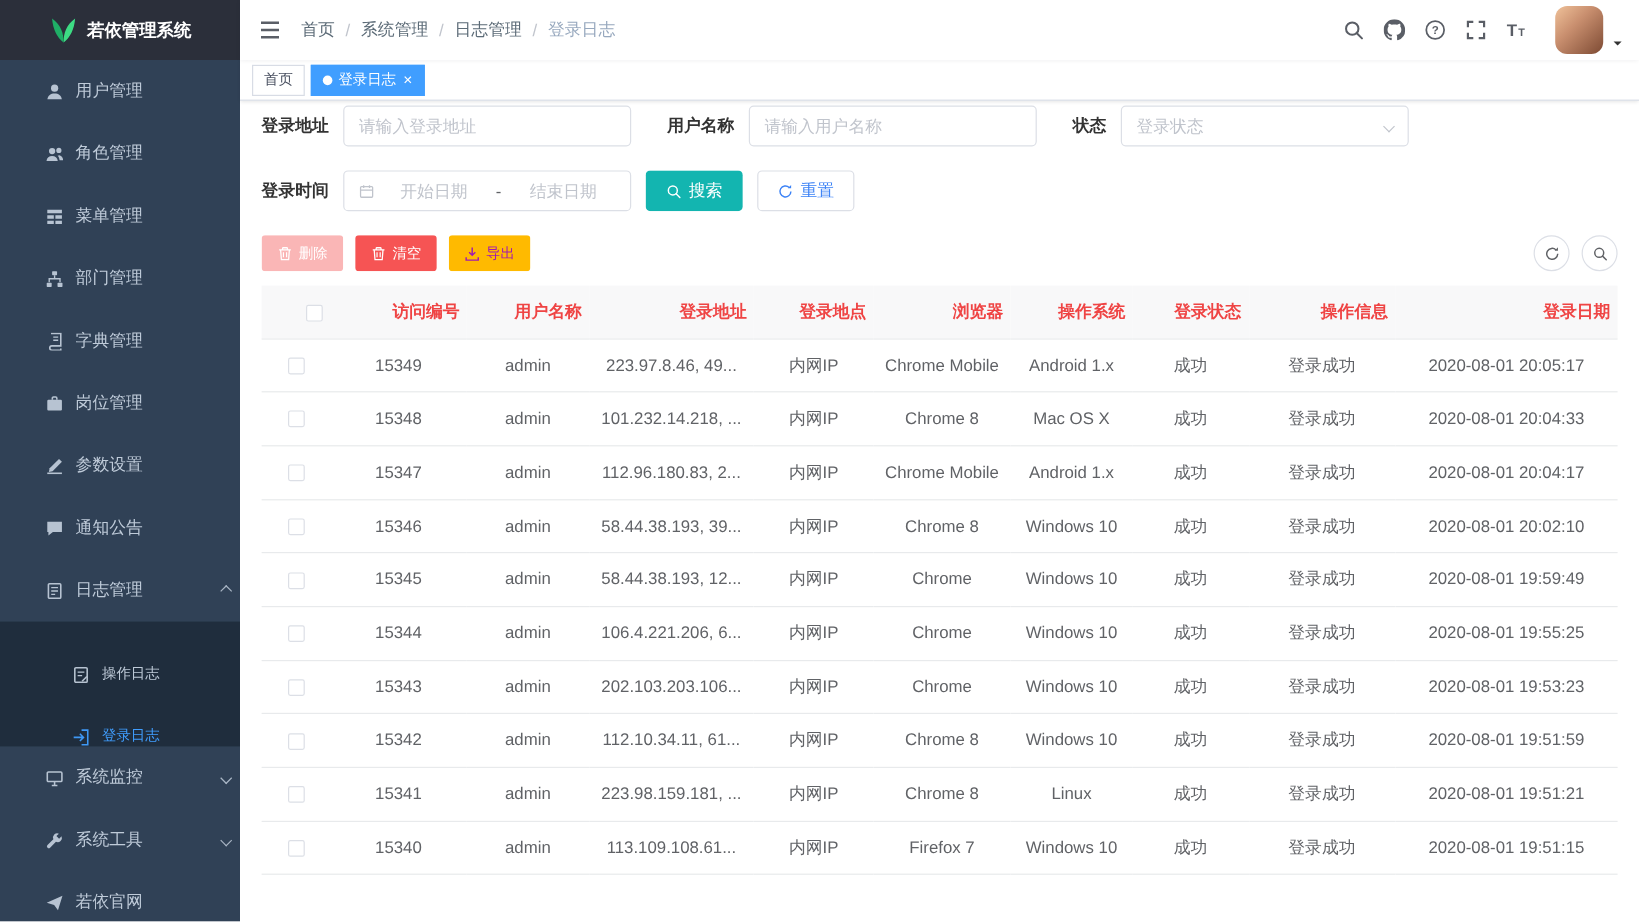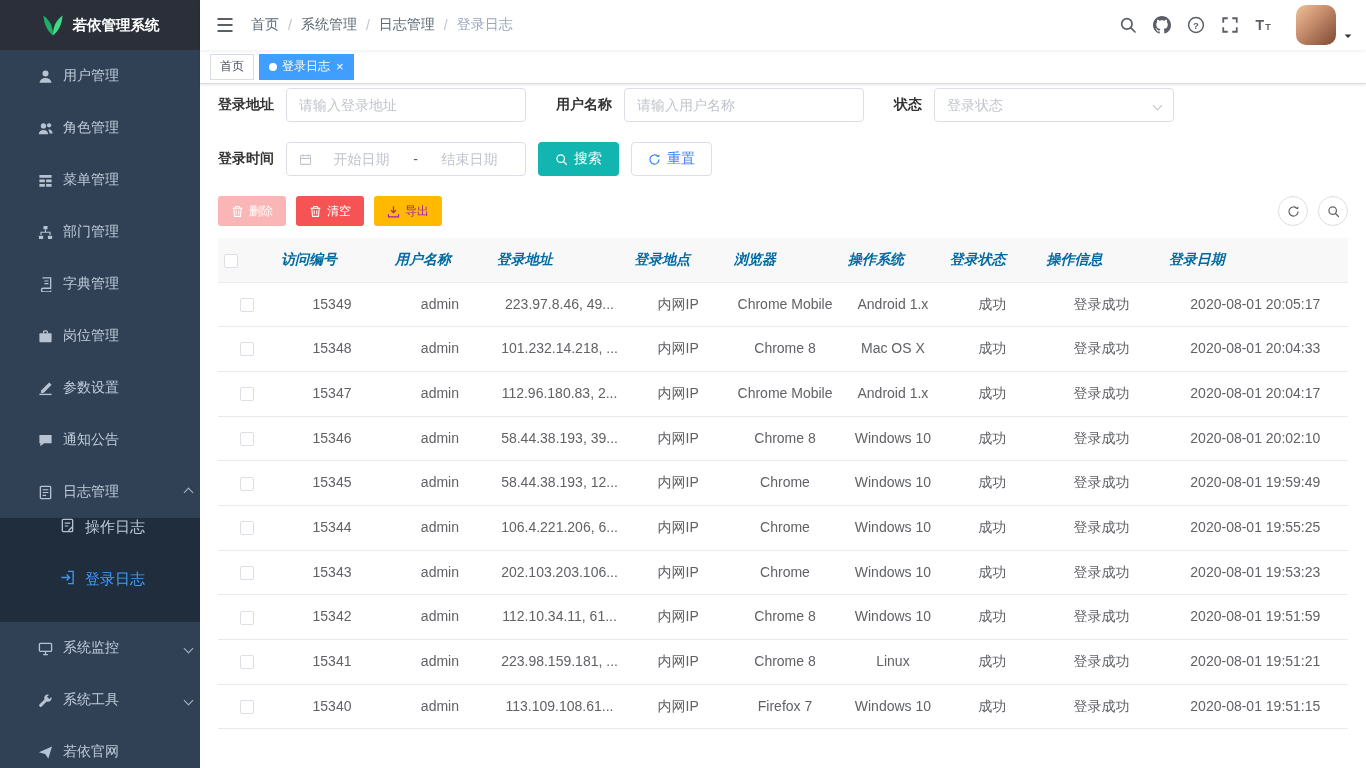--- a/index.html
+++ b/index.html
@@ -10,21 +10,21 @@
     background:#fff; font-size:14px;
   }
   .app { display:flex; width:100%; height:100%; }
 
   
   .sidebar { width:200px; flex-shrink:0; background:var(--sidebar-bg); display:flex; flex-direction:column; overflow:hidden; }
   .logo { height:50px; background:var(--logo-bg); display:flex; align-items:center; justify-content:center; gap:8px; color:#fff; font-weight:700; font-size:14.5px; cursor:pointer; white-space:nowrap; }
   .menu { flex:1; overflow:hidden; }
   .menu-item { height:52px; display:flex; align-items:center; padding:0 8px 0 38px; font-size:14px; color:var(--sidebar-text); cursor:pointer; }
   .submenu { background:var(--submenu-bg); }
-  .submenu-item { height:52px; display:flex; align-items:flex-start; padding:0 18px 0 60px; font-size:15px; color:var(--sidebar-text); cursor:pointer; }
+  .submenu-item { height:52px; display:flex; align-items:flex-end; padding:0 18px 0 60px; font-size:12px; color:var(--sidebar-text); cursor:pointer; }
   .submenu-item.active { color:var(--active-link); }
   .mi-label { margin-left:10px; }
   .chev { display:inline-block; width:7px; height:7px; border-right:1.5px solid currentColor; border-bottom:1.5px solid currentColor; }
   .chev.down { transform:rotate(45deg); }
   .chev.up { transform:rotate(-135deg); }
   .menu-item .chev { margin-left:auto; opacity:.85; }
 
   
   .icon { display:inline-flex; width:16px; height:16px; flex-shrink:0; }
   .icon svg { width:100%; height:100%; }
@@ -74,21 +74,21 @@
   .btn-delete { background:var(--danger-disabled); color:#fff; cursor:not-allowed; }
   .btn-clear  { background:var(--danger); color:#fff; }
   .btn-export { background:var(--warning); color:#a21caf; }
   .toolbar { display:flex; align-items:flex-start; margin-bottom:12px; }
   .toolbar-spacer { flex:1; }
   .circle-btn { width:30px; height:30px; border-radius:50%; border:1px solid #dcdfe6; background:#fff; color:#606266; display:inline-flex; align-items:center; justify-content:center; margin-left:10px; cursor:pointer; }
   .circle-btn .icon { width:13px; height:13px; }
 
   
   table { width:100%; border-collapse:collapse; table-layout:fixed; font-size:14px; color:#606266; }
-  thead th { background:#f8f8f9; color:#0369a1; font-weight:700; height:44px; padding:0 6px; border-bottom:1px solid #e8eaec; text-align:left;font-style:italic; }
+  thead th { background:#f8f8f9; color:#ef4444; font-weight:700; height:44px; padding:0 6px; border-bottom:1px solid #e8eaec; text-align:right; }
   tbody td { padding:11px 6px; border-bottom:1px solid #e8eaec; text-align:center; word-break:break-all; line-height:1.55; background:#fff; }
   .checkbox { display:inline-block; width:14px; height:14px; border:1px solid #dcdfe6; border-radius:2px; background:#fff; cursor:pointer; vertical-align:middle; }
 </style>
 </head>
 <body>
 
 <div class="app">
 
   <aside class="sidebar">
     <div class="logo">

